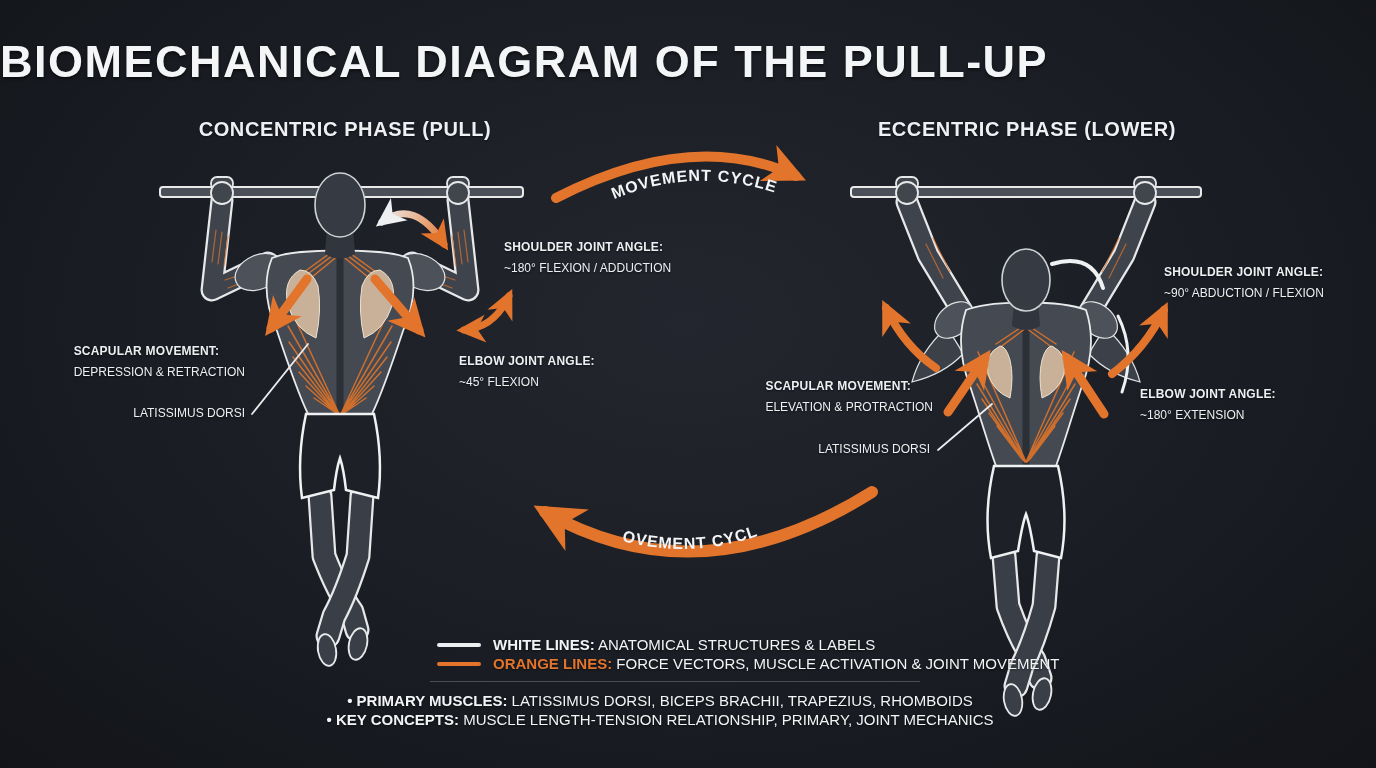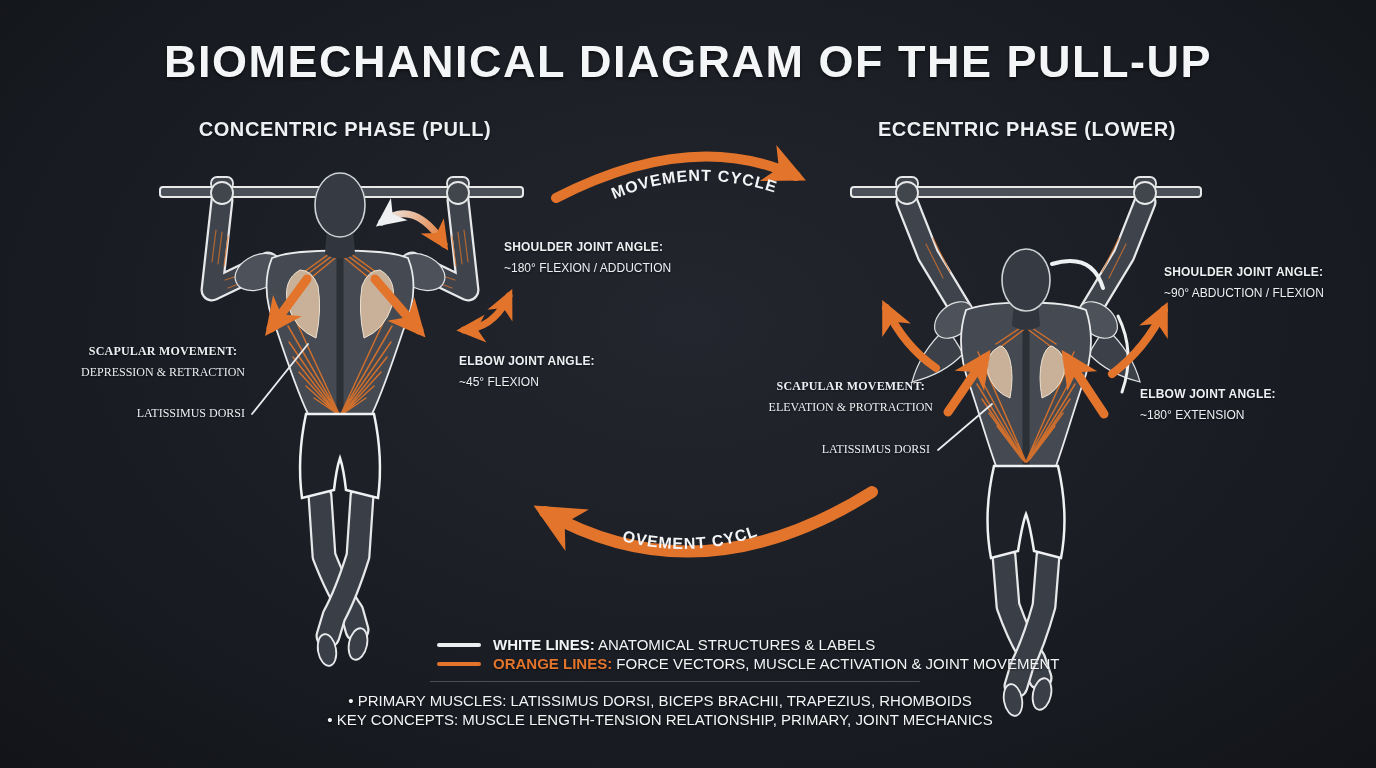--- a/index.html
+++ b/index.html
@@ -2,33 +2,33 @@
 <html><head>
 <meta charset="utf-8">
 <style>
   html,body{margin:0;padding:0;background:#0e1014;}
   .stage{
     position:relative;width:1376px;height:768px;overflow:hidden;
     background:radial-gradient(ellipse 980px 640px at 50% 42%, #23262e 0%, #1a1d23 55%, #121419 100%);
     font-family:"Liberation Sans",sans-serif;color:#f2f4f6;
   }
   .title{
-    position:absolute;top:36px;left:0;width:100%;text-align:center;
+    position:absolute;top:36px;left:0;width:100%;
     font-size:45px;font-weight:bold;letter-spacing:1.5px;color:#f4f5f7;
     text-shadow:0 2px 3px rgba(0,0,0,.55);white-space:nowrap;
   }
   .phase-heading{
     position:absolute;top:118px;transform:translateX(-50%);
     font-size:20px;font-weight:bold;letter-spacing:.6px;color:#eef0f3;white-space:nowrap;
     text-shadow:0 1px 2px rgba(0,0,0,.5);
   }
   .lbl{position:absolute;font-size:12px;line-height:21px;color:#edeff2;white-space:nowrap;
        text-shadow:0 1px 2px rgba(0,0,0,.55);}
   .lbl .term{font-weight:bold;letter-spacing:.2px;}
-  .lbl.ra{text-align:center;font-family:Liberation Serif, serif;}
+  .lbl.ra{text-align:left;}
   svg{position:absolute;inset:0;}
   .lo{fill:none;stroke:#e7e8ea;stroke-width:23;stroke-linecap:round;stroke-linejoin:round;}
   .lf{fill:none;stroke:#3f444c;stroke-width:18.5;stroke-linecap:round;stroke-linejoin:round;}
   .go{fill:none;stroke:#e7e8ea;stroke-width:25;stroke-linecap:round;stroke-linejoin:round;}
   .gf{fill:none;stroke:#3a3f47;stroke-width:20.5;stroke-linecap:round;stroke-linejoin:round;}
   .body-fill{fill:#454a52;stroke:#e9eaec;stroke-width:1.8;}
   .delt{fill:#4d525a;stroke:#e2e3e5;stroke-width:1.2;}
   .wing{fill:#3c4149;stroke:#dfe1e3;stroke-width:1.2;}
   .headshape{fill:#363b43;stroke:#cfd2d5;stroke-width:1.6;}
   .neck{fill:#31363e;}
@@ -44,21 +44,21 @@
   .ptr{stroke:#e9eaec;stroke-width:1.8;stroke-linecap:round;}
   .warc{stroke:#eef0f2;fill:none;stroke-linecap:round;}
   .mc-text{font-family:"Liberation Sans",sans-serif;font-size:16px;font-weight:bold;fill:#f4f5f7;letter-spacing:1px;}
   .legend-row{position:absolute;font-size:15px;line-height:16px;white-space:nowrap;text-shadow:0 1px 2px rgba(0,0,0,.5);}
   .legend-row .sw{display:inline-block;width:44px;height:4px;border-radius:2px;vertical-align:3px;margin-right:12px;}
   .legend-row .term{font-weight:bold;}
   .legend-row .term.orange{color:#e2742c;margin-top:48px;}
   .legend-divider{position:absolute;height:1px;background:#494e56;}
   .legend-bullet{position:absolute;transform:translateX(-50%);font-size:15px;white-space:nowrap;
                  text-shadow:0 1px 2px rgba(0,0,0,.5);}
-  .legend-bullet .term{font-weight:normal;}
+  .legend-bullet .term{font-weight:bold;}
 </style>
 </head>
 <body>
 
 <div class="stage">
 
   <svg width="1376" height="768" viewBox="0 0 1376 768">
     <defs>
       <marker id="mOr" viewBox="0 0 10 10" refX="7.5" refY="5" markerWidth="4.4" markerHeight="4.4" orient="auto-start-reverse">
         <path d="M0.5 0.5 L10 5 L0.5 9.5 L3.2 5 Z" fill="#e2742c"></path>

